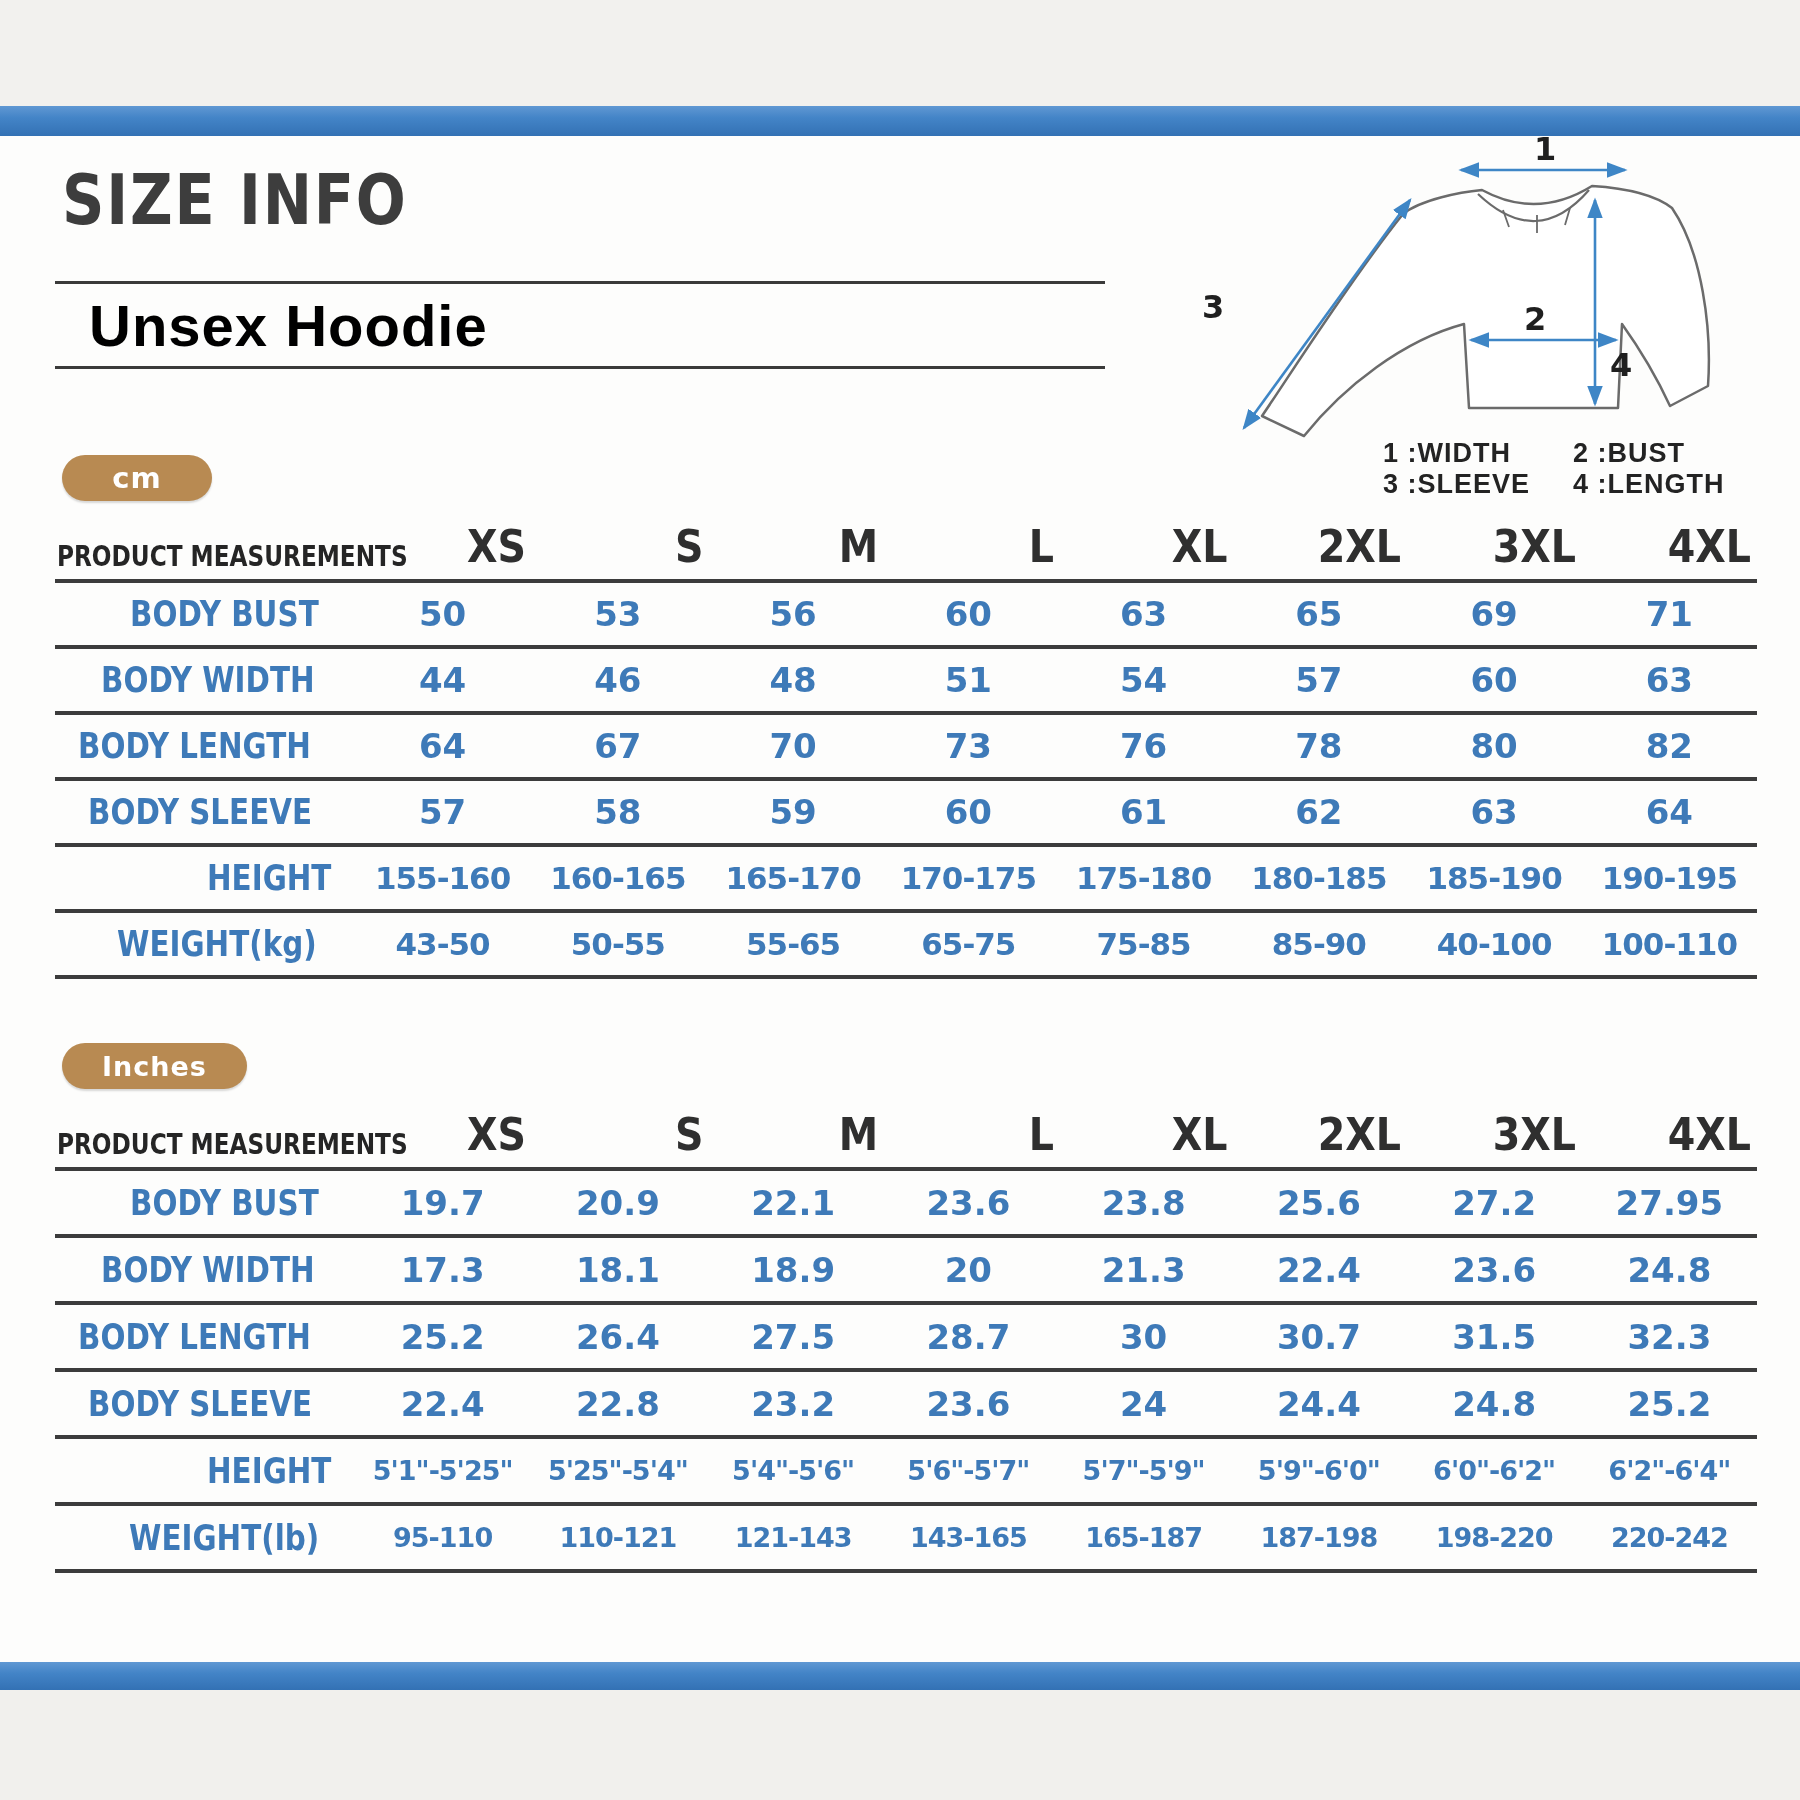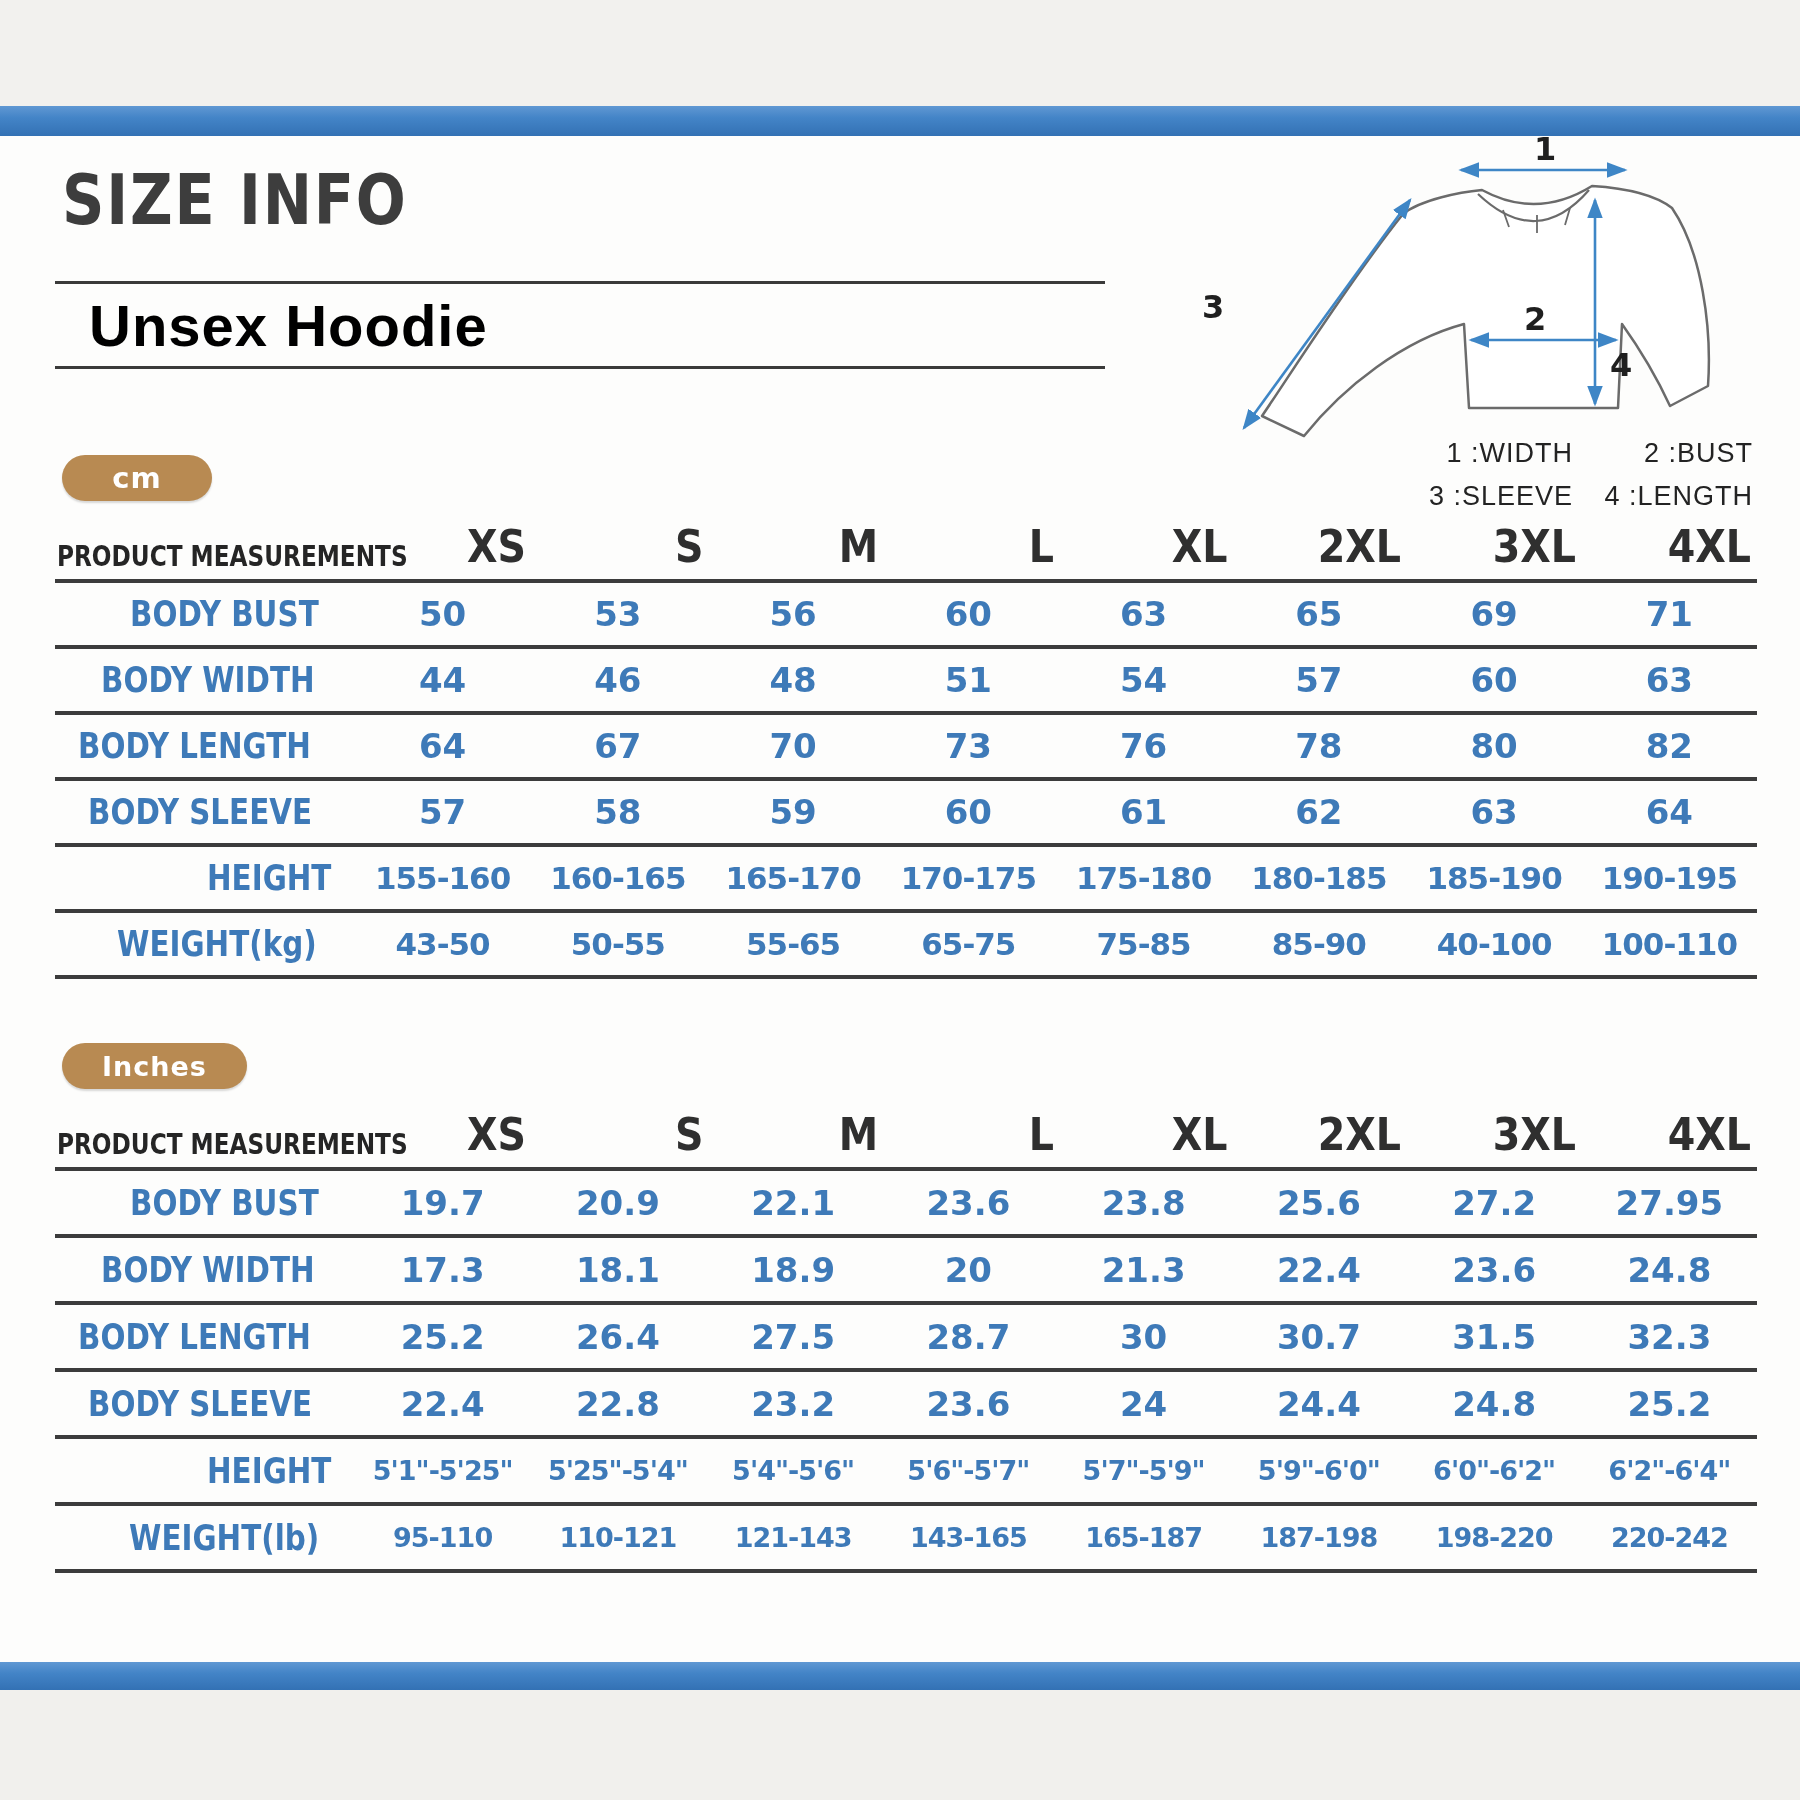--- a/index.html
+++ b/index.html
@@ -28,22 +28,22 @@
   .rule-1{top:281px;}
   .rule-2{top:366px;}
   .product-name{
     position:absolute;left:85px;top:288px;margin:4px;
     font-weight:bold;font-size:58px;color:#000;letter-spacing:1px;
   }
 
   .diagram{position:absolute;left:1172px;top:128px;}
   .legend{
     position:absolute;left:1383px;top:438px;width:370px;
-    display:grid;grid-template-columns:190px auto;row-gap:12px;
-    font-weight:normal;font-size:27px;color:#232323;letter-spacing:1px;text-align:right;
+    display:grid;grid-template-columns:190px auto;
+    font-weight:bold;font-size:27px;color:#232323;letter-spacing:1px;
   }
 
   .badge{
     position:absolute;border-radius:24px;background:var(--tan);
     color:#fff;font-weight:bold;text-align:right;
     font-family:"DejaVu Sans",sans-serif;letter-spacing:1px;
     display:flex;align-items:center;justify-content:center;
     box-shadow:0 2px 2px rgba(0,0,0,.15);
   }
   .badge-cm{left:62px;top:455px;width:150px;height:46px;font-size:29px;}

